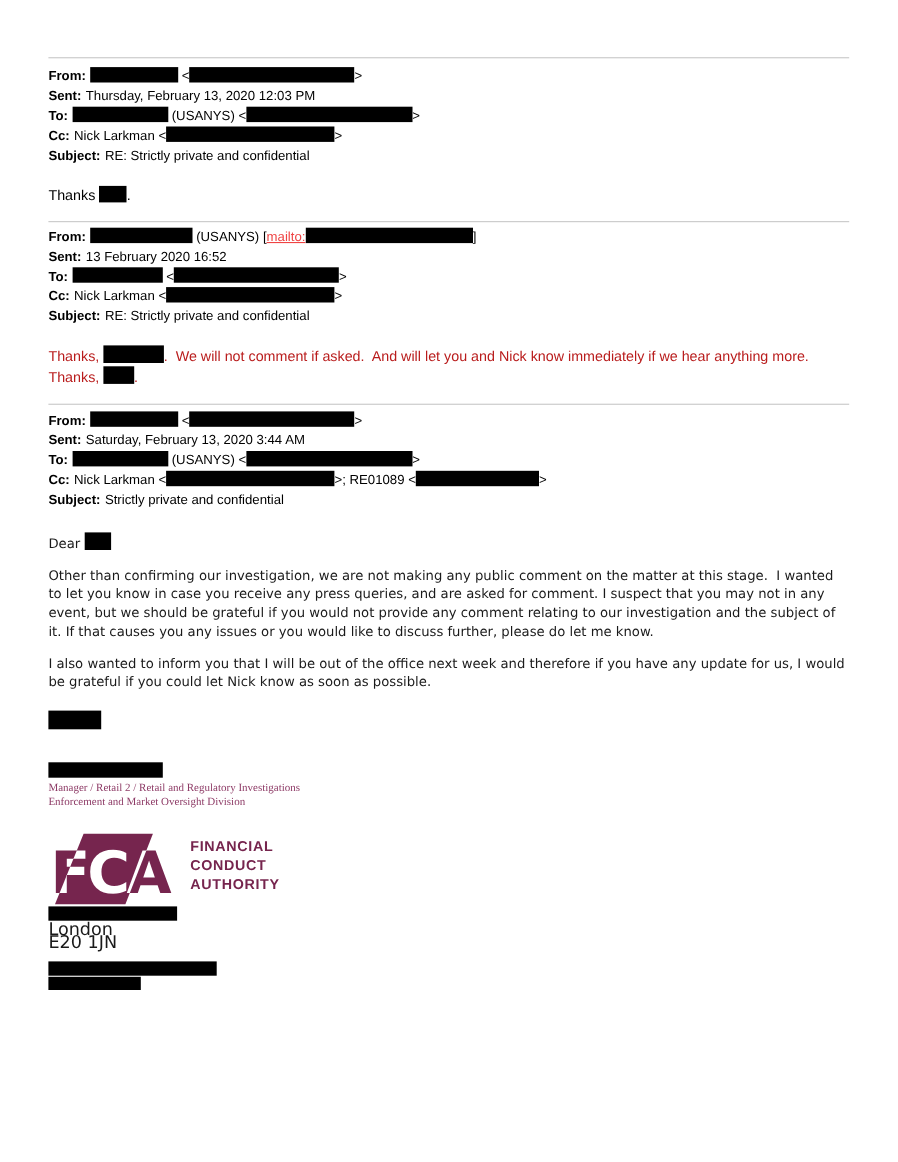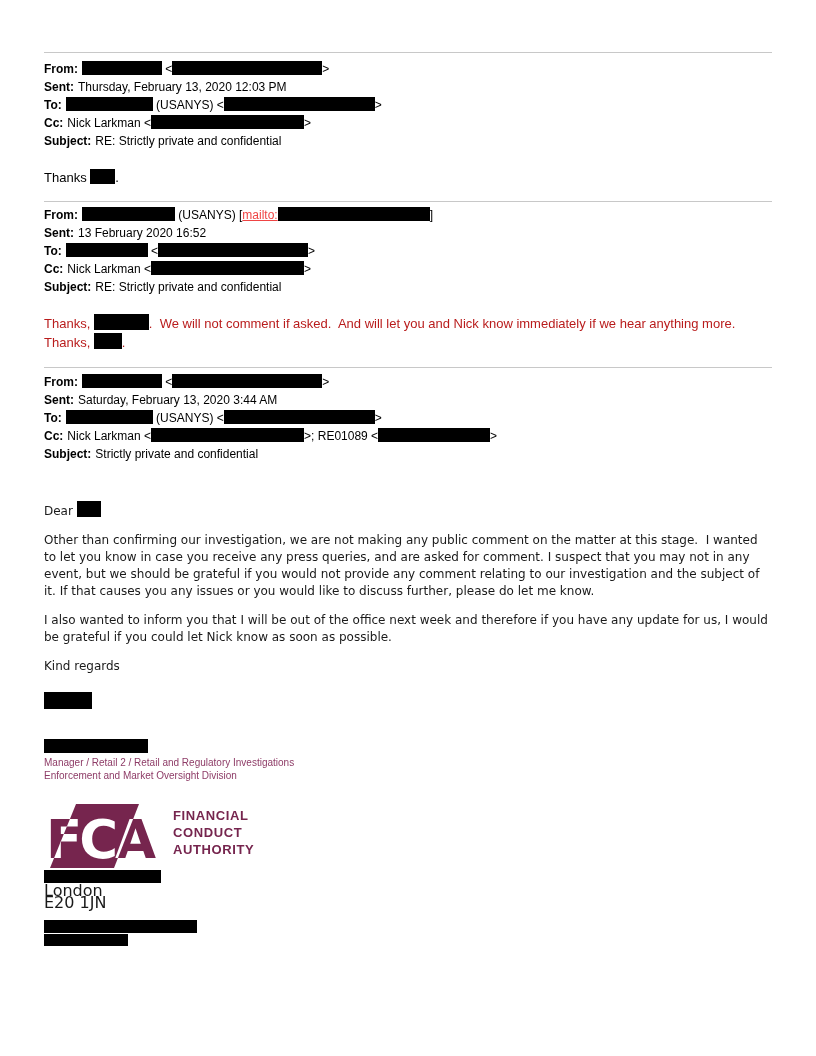--- a/index.html
+++ b/index.html
@@ -20,30 +20,30 @@
   .redact{display:inline-block;background:#000;vertical-align:-2px;}
   .msg{font-size:13px;line-height:17px;margin:0;}
   .m1{margin-top:19px;}
   .m2{margin-top:18px;line-height:18px;}
   .blue{color:#b91c1c;}
   .mailto{color:#ef4444;text-decoration:underline;cursor:pointer;}
   .bodytext{
     font-family:"DejaVu Sans",sans-serif;font-size:12px;line-height:17px;
     color:#1a1a1a;margin:0;max-width:732px;
   }
-  .salutation{margin-top:38px;}
+  .salutation{margin-top:21px;}
   .p1{margin-top:15px;}
   .p2{margin-top:12px;}
   .p3{margin-top:12px;}
   .p4{margin-top:12px;}
   .barline{margin:0;line-height:0;font-size:0;}
   .name-bar{margin-top:17px;}
   .title-bar{margin-top:30px;}
   .role{
-    font-family:Liberation Sans, sans-serif;font-size:10px;line-height:13px;
+    font-family:Liberation Serif, serif;font-size:10px;line-height:13px;
     color:#8e3c67;
   }
   .role-first{margin-top:3px;}
   .logo-row{margin-top:19px;display:flex;align-items:flex-start;}
   .fca-letters{
     font-family:"DejaVu Sans",sans-serif;font-weight:bold;font-size:53px;
     letter-spacing:-3px;
   }
   .wordmark{
     margin-left:11px;padding-top:6px;
@@ -91,21 +91,20 @@
   <section class="email e3">
     <div class="hline"><span class="hlabel">From:</span><span><span class="redact" style="width: 80px; height: 14px;"></span> &lt;<span class="redact" style="width: 150px; height: 14px;"></span>&gt;</span></div>
     <div class="hline"><span class="hlabel">Sent:</span><span>Saturday, February 13, 2020 3:44 AM</span></div>
     <div class="hline"><span class="hlabel">To:</span><span><span class="redact" style="width: 87px; height: 14px;"></span> (USANYS) &lt;<span class="redact" style="width: 151px; height: 14px;"></span>&gt;</span></div>
     <div class="hline"><span class="hlabel">Cc:</span><span>Nick Larkman &lt;<span class="redact" style="width: 153px; height: 14px;"></span>&gt;; RE01089 &lt;<span class="redact" style="width: 112px; height: 14px;"></span>&gt;</span></div>
     <div class="hline"><span class="hlabel">Subject:</span><span>Strictly private and confidential</span></div>
 
     <p class="bodytext salutation">Dear <span class="redact" style="width: 24px; height: 16px;"></span></p>
     <p class="bodytext p2">Other than confirming our investigation, we are not making any public comment on the matter at this stage.&nbsp; I wanted to let you know in case you receive any press queries, and are asked for comment. I suspect that you may not in any event, but we should be grateful if you would not provide any comment relating to our investigation and the subject of it. If that causes you any issues or you would like to discuss further, please do let me know.</p>
     <p class="bodytext p3">I also wanted to inform you that I will be out of the office next week and therefore if you have any update for us, I would be grateful if you could let Nick know as soon as possible.</p>
-    <p class="bodytext p4">Kind regards</p>
   </section>
 
   <div>
     <p class="barline name-bar"><span class="redact" style="width: 48px; height: 17px;"></span></p>
     <p class="barline title-bar"><span class="redact" style="width: 104px; height: 14px;"></span></p>
     <div class="role role-first">Manager / Retail 2 / Retail and Regulatory Investigations</div>
     <div class="role">Enforcement and Market Oversight Division</div>
 
     <div class="logo-row">
       <svg width="118" height="68" viewBox="0 0 118 68" aria-hidden="true">

